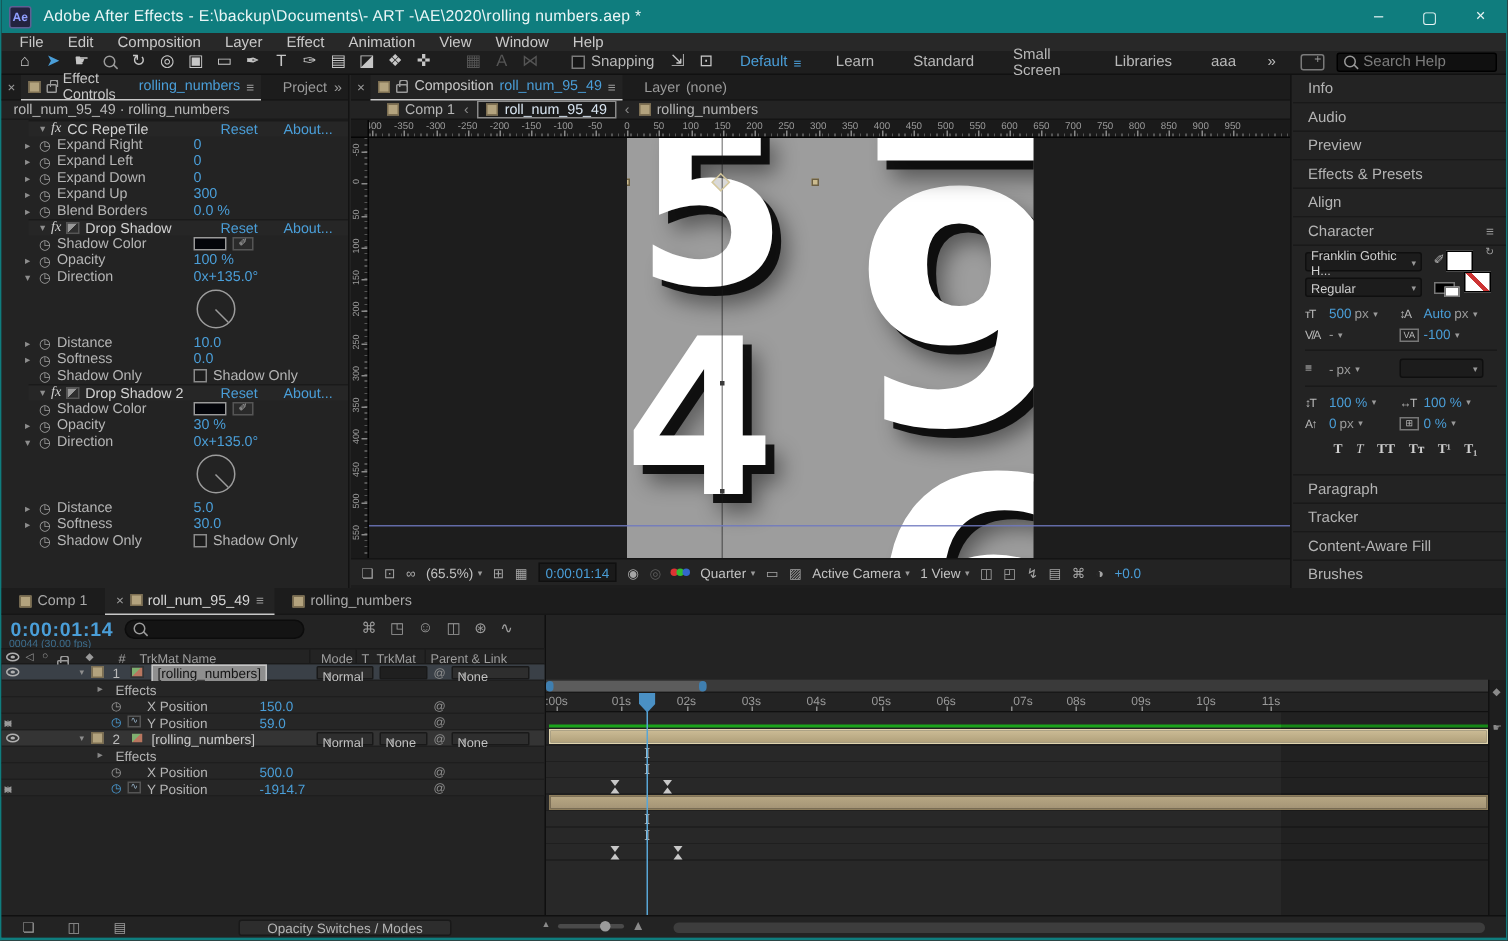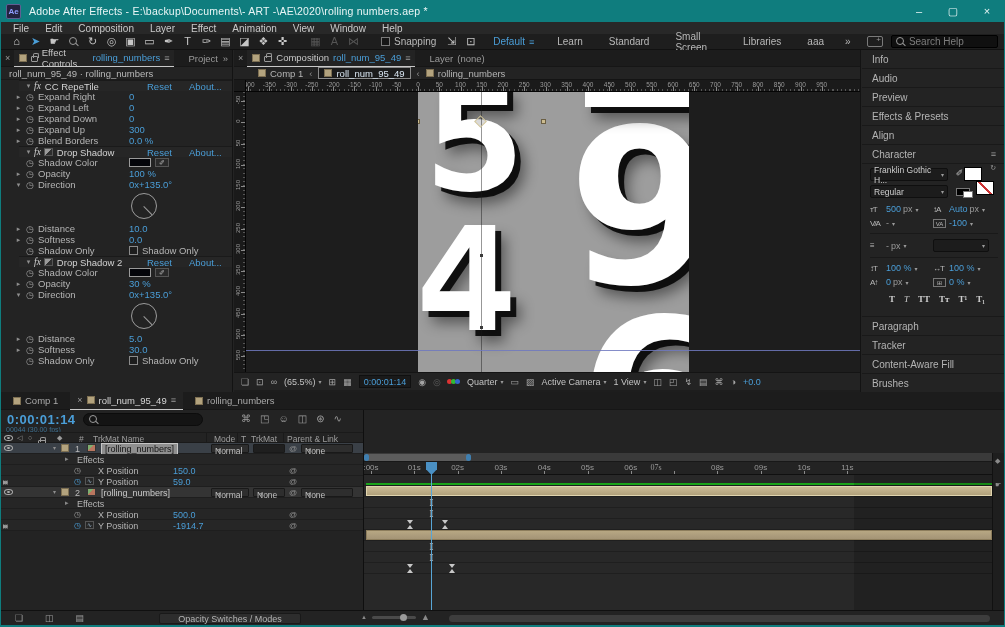--- a/index.html
+++ b/index.html
@@ -880,21 +880,21 @@
           <span class="tr-label" style="left: 81.6px;">02s</span>
           <span class="tr-tick" style="left: 93.6px;"></span>
           <span class="tr-label" style="left: 124.9px;">03s</span>
           <span class="tr-tick" style="left: 136.9px;"></span>
           <span class="tr-label" style="left: 168.2px;">04s</span>
           <span class="tr-tick" style="left: 180.2px;"></span>
           <span class="tr-label" style="left: 211.5px;">05s</span>
           <span class="tr-tick" style="left: 223.5px;"></span>
           <span class="tr-label" style="left: 254.8px;">06s</span>
           <span class="tr-tick" style="left: 266.8px;"></span>
-          <span class="tr-label" style="left: 280px; font-family: Liberation Serif, serif;">07s</span>
+          <span class="tr-label" style="left: 306px;">07s</span>
           <span class="tr-tick" style="left: 310.1px;"></span>
           <span class="tr-label" style="left: 341.4px;">08s</span>
           <span class="tr-tick" style="left: 353.4px;"></span>
           <span class="tr-label" style="left: 384.7px;">09s</span>
           <span class="tr-tick" style="left: 396.7px;"></span>
           <span class="tr-label" style="left: 428px;">10s</span>
           <span class="tr-tick" style="left: 440px;"></span>
           <span class="tr-label" style="left: 471.3px;">11s</span>
           <span class="tr-tick" style="left: 483.3px;"></span>
         </div>

